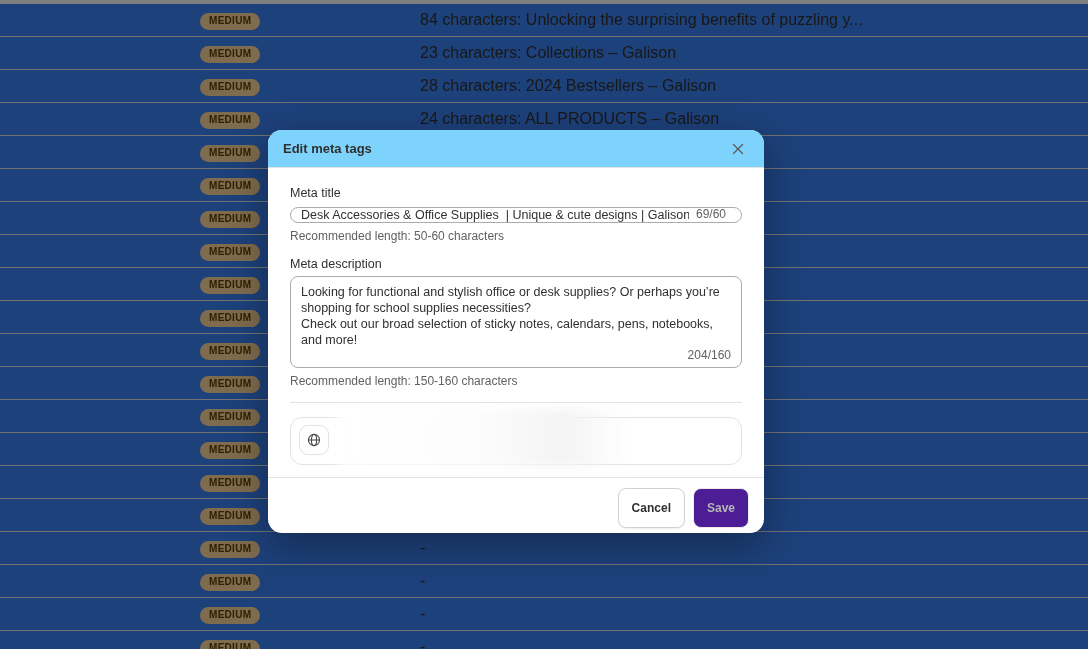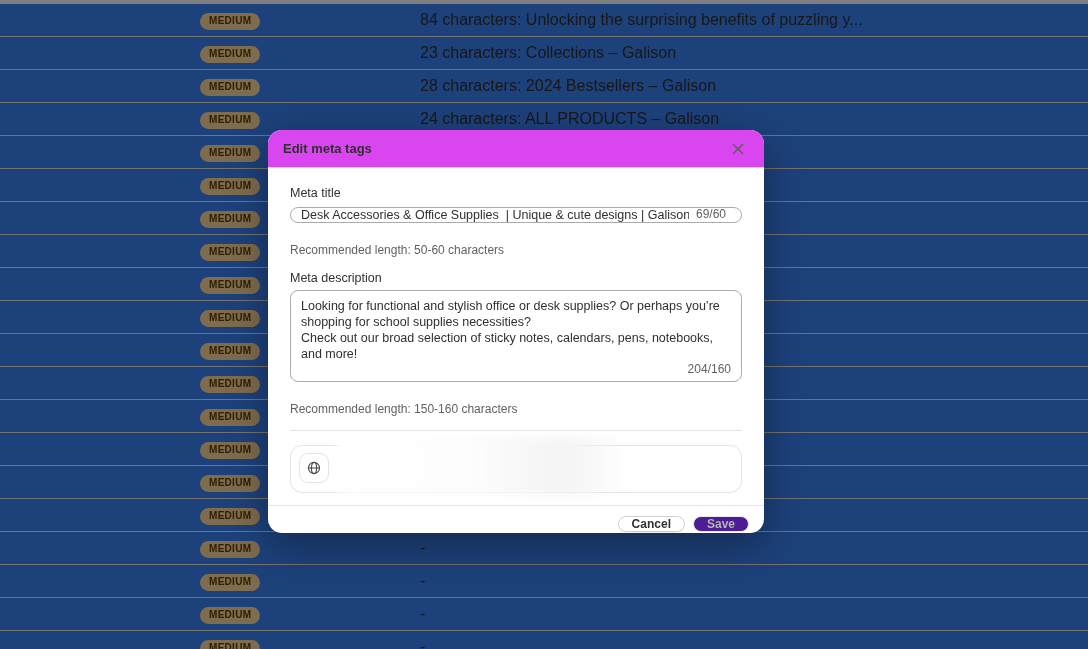--- a/index.html
+++ b/index.html
@@ -60,21 +60,21 @@
     top: 130px;
     width: 496px;
     height: 403px;
     background: #ffffff;
     border-radius: 14px;
     box-shadow: 0 12px 40px rgba(0, 0, 0, 0.35);
     overflow: hidden;
   }
   .modal-header {
     height: 38px;
-    background: #d946ef;
+    background: #7dd3fc;
     border-bottom: 1px solid #e3e3e3;
     display: flex;
     align-items: center;
     padding: 0 15px;
   }
   .modal-title {
     font-size: 13px;
     font-weight: 700;
     color: #303030;
   }
@@ -117,21 +117,21 @@
     right: 16px;
     top: 50%;
     transform: translateY(-50%);
     font-size: 12px;
     color: #616161;
     pointer-events: none;
   }
   .helper-text {
     font-size: 12px;
     color: #616161;
-    margin-top: 20px;
+    margin-top: 6px;
   }
   .textarea-wrap {
     position: relative;
     margin-top: 2px;
     height: 92px;
     border: 1px solid #ababab;
     border-radius: 8px;
     background: #ffffff;
   }
   .textarea-wrap textarea {
@@ -196,21 +196,21 @@
   }
   .modal-footer {
     margin-top: 12px;
     border-top: 1px solid #e3e3e3;
     padding: 10px 15px 14px;
     display: flex;
     justify-content: flex-end;
     gap: 8px;
   }
   .btn {
-    height: 16px;
+    height: 40px;
     padding: 0 13px;
     border-radius: 8px;
     font-family: inherit;
     font-size: 12px;
     font-weight: 600;
     cursor: pointer;
     display: inline-flex;
     align-items: center;
   }
   .btn-secondary {

